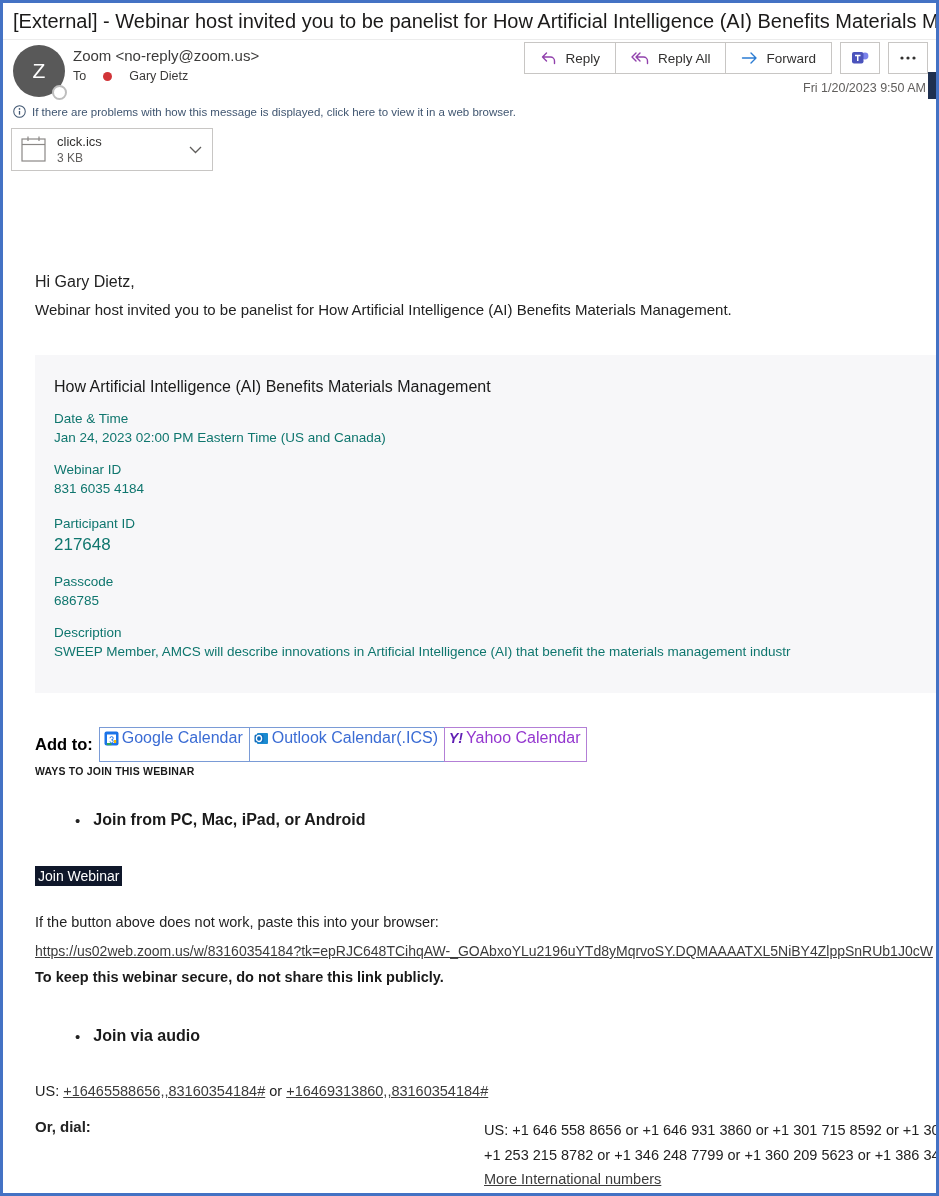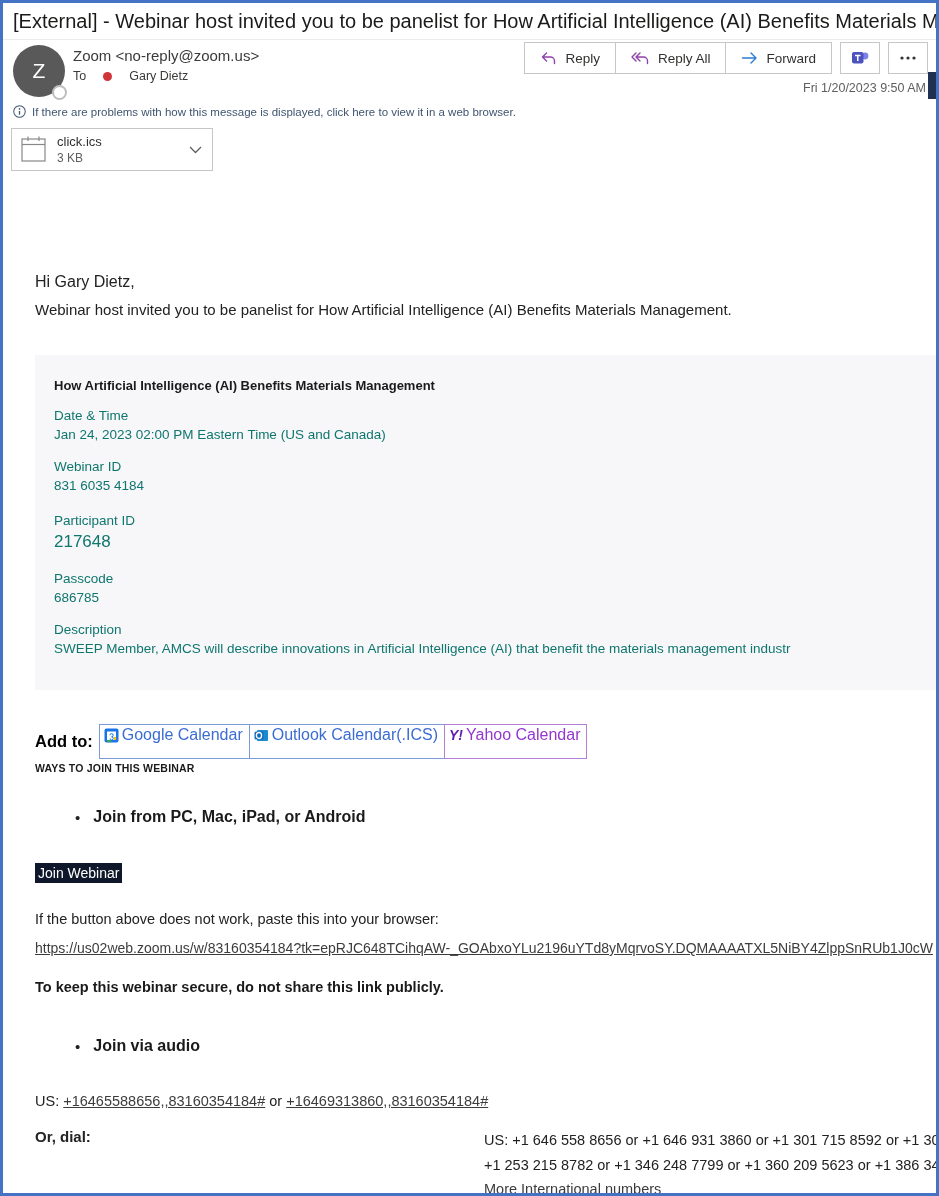--- a/index.html
+++ b/index.html
@@ -51,21 +51,21 @@
   .att-size { font-size:12px; color:#605e5c; margin-top:2px; }
   .att-chevron { margin-left:auto; }
   
   .email-body { margin-left:32px; color:#222; }
   .greeting { margin-top:102px; font-size:16px; }
   .intro { margin-top:10px; font-size:15px; }
   .details {
     margin-top:37px; background:#f7f7f9; padding:23px 0 32px 19px;
     overflow:hidden;
   }
-  .details-title { font-size:13px; font-weight:bold; color:#1a1a1a; }
+  .details-title { font-size:16px; font-weight:normal; color:#1a1a1a; }
   .d-row { display:flex; margin-top:13px; line-height:19px; font-size:13.5px; color:#0f766e;flex-direction:column; }
   .d-label { width:206px; flex:none; }
   .d-value { flex:1; white-space:nowrap; overflow:hidden; }
   .d-row.participant { margin-top:16px; }
   .d-row.participant .d-value { font-size:17px; position:relative; top:2px; }
   .d-row.passcode { margin-top:20px; }
   
   .addto-row { margin-top:34px; display:flex; align-items:center; }
   .addto-label { font-size:16.5px; font-weight:bold; color:#000; margin-right:7px; }
   .cal-link {
@@ -84,21 +84,21 @@
   .b2 { margin-top:42px; }
   .join-webinar {
     display:inline-block; margin-top:37px; background:#0f172a; color:#ffffff;
     font-size:14px; padding:2px 3px; cursor:pointer;
   }
   .fallback { margin-top:28px; font-size:14.5px; }
   .join-url {
     display:block; margin-top:13px; font-size:14px; color:#3c3c3c;
     text-decoration:underline; white-space:nowrap; overflow:hidden;
   }
-  .security-note { margin-top:23px; font-size:14.5px; font-weight:bold; color:#1a1a1a; }
+  .security-note { margin-top:10px; font-size:14.5px; font-weight:bold; color:#1a1a1a; }
   
   .us-line { margin-top:38px; font-size:14.5px; }
   .us-line a { color:#3c3c3c; text-decoration:underline; cursor:pointer; }
   .dial-grid { margin-top:19px; display:grid; grid-template-columns:449px 1fr; font-size:14.5px; }
   .dial-left { font-size:15px; }
   .dial-left.bold { font-weight:bold; }
   .dial-line { line-height:24.5px; white-space:nowrap; overflow:hidden; }
   .more-link { color:#3c3c3c; text-decoration:underline; cursor:pointer; line-height:24.5px; display:inline-block; }
   .id-row { margin-top:7px; display:grid; grid-template-columns:449px 1fr; font-size:15px; line-height:20px; }
   .id-row .val { font-size:14.5px; }

